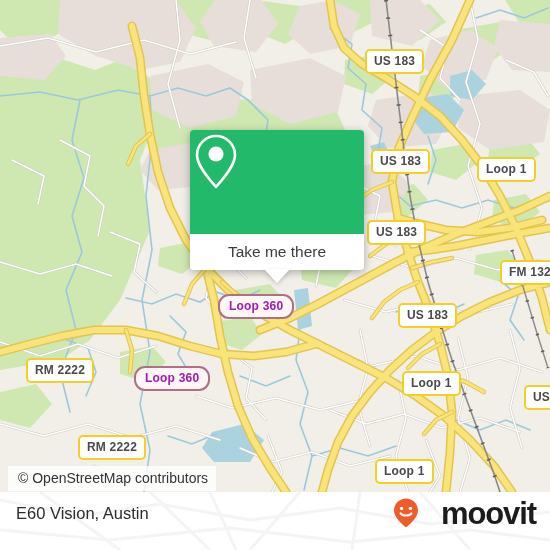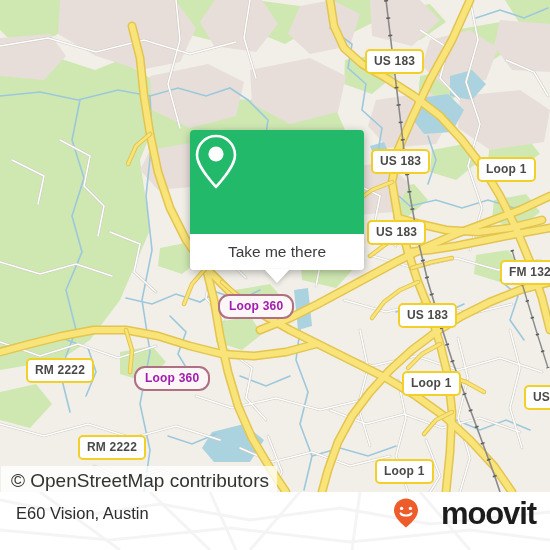--- a/index.html
+++ b/index.html
@@ -79,24 +79,24 @@
     width: 0; height: 0;
     border-left: 13px solid transparent;
     border-right: 13px solid transparent;
     border-top: 14px solid #ffffff;
     filter: drop-shadow(0 2px 2px rgba(0,0,0,.18));
   }
 
   
   #attribution {
     position: absolute;
-    left: 1px; top: 466px;
+    left: 8px; top: 466px;
     background: rgba(255,255,255,.78);
     padding: 4px 8px 5px 10px;
-    font-size: 19px;
+    font-size: 14px;
     color: #333333;
     white-space: nowrap;
     font-family: "Liberation Sans", sans-serif;
   }
 
   
   #footer {
     position: absolute;
     left: 0; top: 492px;
     width: 550px; height: 58px;

